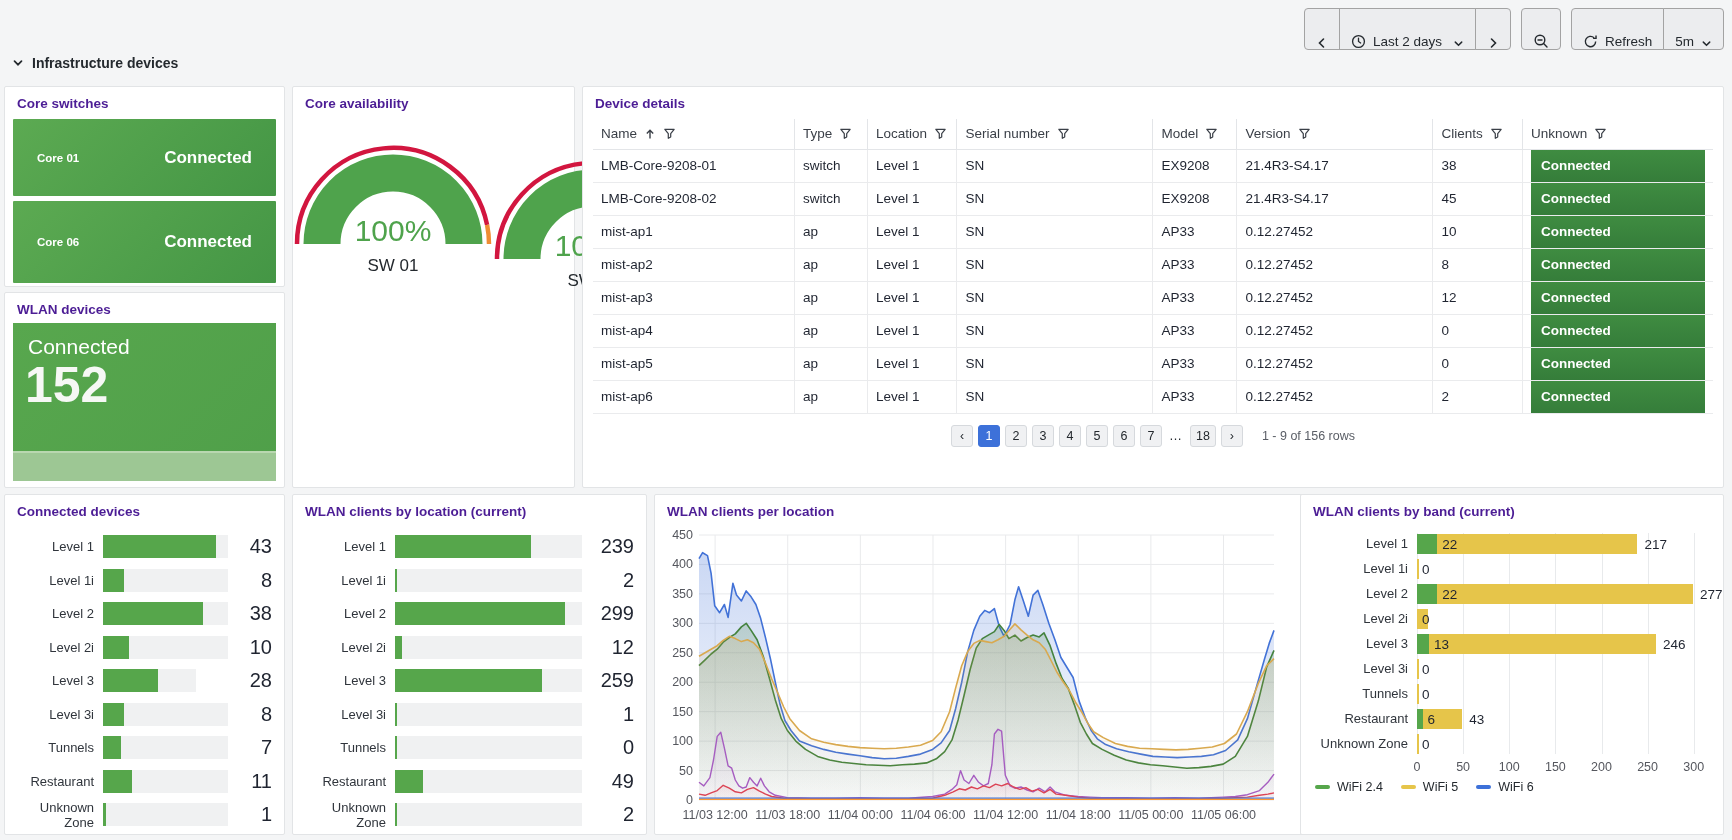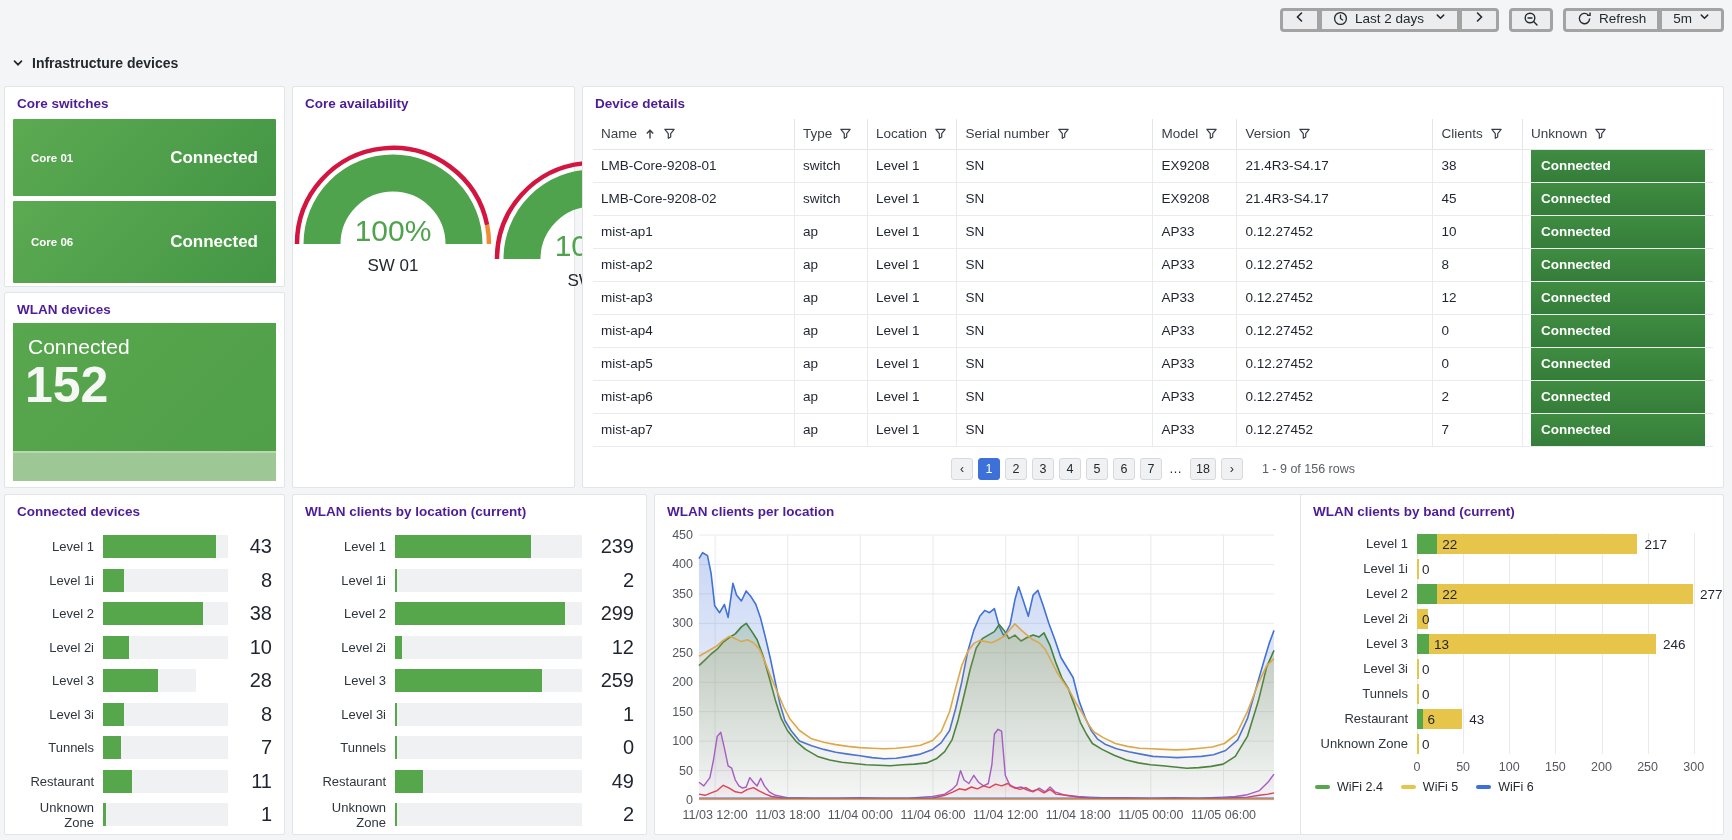--- a/index.html
+++ b/index.html
@@ -5,40 +5,40 @@
   * { box-sizing: border-box; }
   html,body { margin:0; padding:0; }
   body {
     width:1732px; height:840px; position:relative; overflow:hidden;
     background:#F4F5F6; font-family:"Liberation Sans", sans-serif; color:#1F2430;
   }
   
   .toolbar { position:absolute; top:8px; right:8px; display:flex; align-items:center; gap:10px; z-index:5; }
   .btn-group { display:flex; }
   .tbtn {
-    height:24px; display:flex; align-items:flex-start; gap:7px; padding:0 11px;
-    background:#ECEDEF; border:3px solid #a3a3a3; color:#24292E;
+    height:42px; display:flex; align-items:flex-end; gap:7px; padding:0 11px;
+    background:#ECEDEF; border:1px solid #a3a3a3; color:#24292E;
     font-size:13.5px; font-weight:500; font-family:inherit; cursor:pointer; white-space:nowrap;
   }
   .btn-group .tbtn { border-radius:0; margin-left:-1px; }
   .btn-group .tbtn:first-child { border-radius:4px 0 0 4px; margin-left:0; }
   .btn-group .tbtn:last-child { border-radius:0 4px 4px 0; }
   .btn-group .tbtn:only-child { border-radius:4px; }
   .tbtn.single { border-radius:4px; }
   .tbtn svg { display:block; }
   
   .section-header { position:absolute; top:55px; left:12px; display:flex; align-items:center; gap:8px;
     font-size:14px; font-weight:700; color:#24292E; cursor:pointer; }
   
   .panel { position:absolute; background:#FFFFFF; border:1px solid #E2E4E6; border-radius:2px; }
   .panel-title { height:30px; display:flex; align-items:center; padding:2px 12px 0; font-size:13.5px;
     font-weight:600; color:#4c1d95; cursor:pointer; }
   
   .tiles { display:flex; flex-direction:column; gap:5px; padding:2px 8px 8px; }
-  .tile { display:flex; align-items:center; justify-content:space-between; padding:0 18px;
+  .tile { display:flex; align-items:center; justify-content:space-between; padding:0 24px;
     background:linear-gradient(135deg,#5CAA52 0%,#449645 100%); border-radius:1px; }
   .tile-name { color:#fff; font-size:11.5px; font-weight:700; }
   .tile-status { color:#fff; font-size:17px; font-weight:700; }
   
   .big-stat { position:relative; margin:0 8px 8px; height:158px;
     background:linear-gradient(135deg,#58A74E 0%,#4F9F49 100%); overflow:hidden; }
   .stat-label { color:#FFFFFF; font-size:21px; font-weight:500; padding:12px 0 0 15px; }
   .stat-value { color:#F6F8F5; font-size:50px; font-weight:700; line-height:1.05; padding-left:12px; }
   .sparkline { position:absolute; left:0; right:0; bottom:0; height:30px; background:#9DC794; border-top:2px solid #B9D7B0; }
   
@@ -368,32 +368,20 @@
             </td>
           </tr>
           <tr>
             <td>mist-ap6</td>
             <td>ap</td>
             <td>Level 1</td>
             <td>SN</td>
             <td>AP33</td>
             <td>0.12.27452</td>
             <td>2</td>
-            <td class="status-td">
-              <div class="status-cell">Connected</div>
-            </td>
-          </tr>
-          <tr>
-            <td>mist-ap7</td>
-            <td>ap</td>
-            <td>Level 1</td>
-            <td>SN</td>
-            <td>AP33</td>
-            <td>0.12.27452</td>
-            <td>7</td>
             <td class="status-td">
               <div class="status-cell">Connected</div>
             </td>
           </tr>
         </tbody>
     </table>
     <div class="pagination" id="dd-pagination">
         <button class="pg-btn">‹</button>
         <button class="pg-btn active">1</button>
         <button class="pg-btn">2</button>

